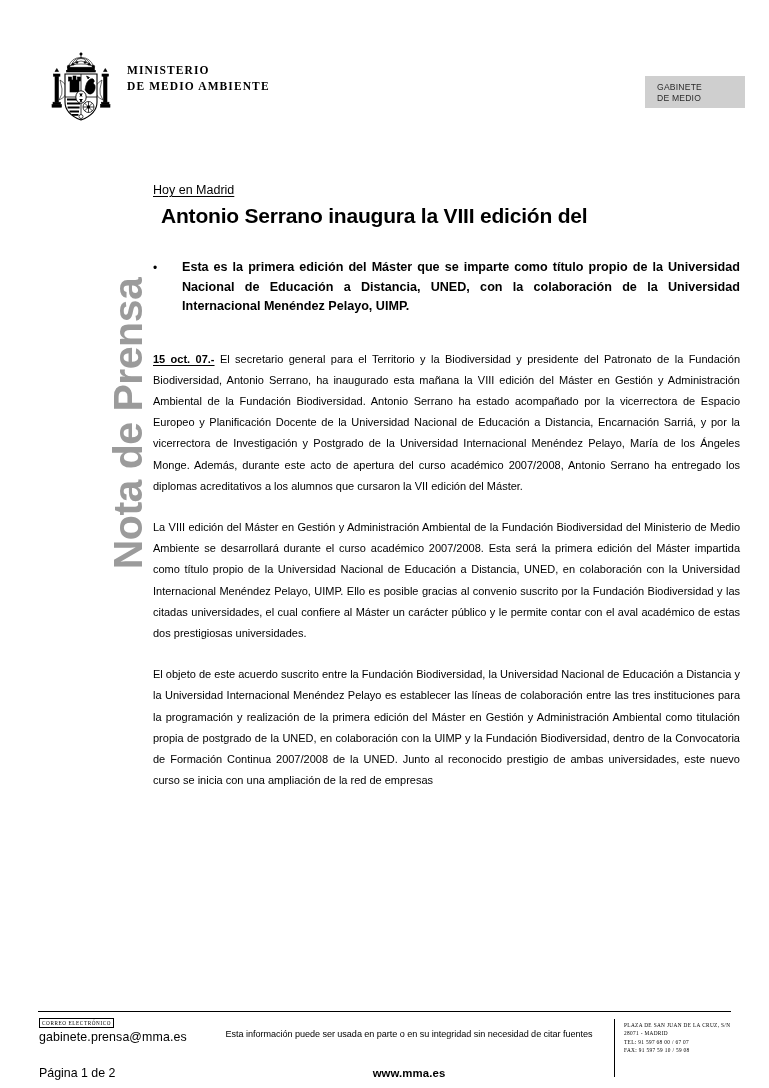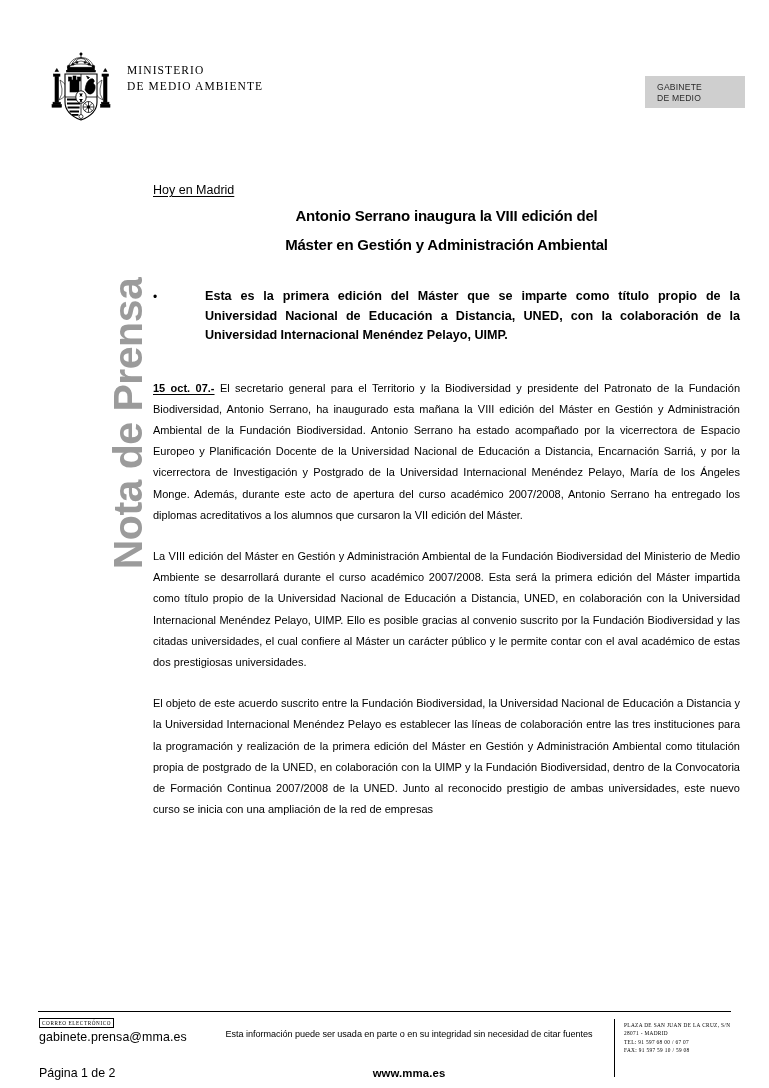--- a/index.html
+++ b/index.html
@@ -41,21 +41,21 @@
   #ministry-text {
     margin-left: 9px;
     margin-top: 10px;
     font-family: "Liberation Serif", serif;
     font-size: 11.5px;
     line-height: 16px;
     letter-spacing: 1.1px;
     color: #000;
     white-space: nowrap;
   }
-  #ministry-text div { font-weight: 400; }
+  #ministry-text div { font-weight: 700; }
 
   #gabinete-box {
     position: absolute;
     left: 645px;
     top: 76px;
     width: 100px;
     height: 32px;
     background: #cfcfcf;
     color: #2b2b2b;
     font-size: 8.6px;
@@ -89,26 +89,25 @@
     width: 587px;
   }
   #kicker {
     font-size: 12.5px;
     line-height: 15px;
     text-decoration: underline;
     text-underline-offset: 2px;
     margin-bottom: 3px;
   }
   #headline {
-    font-size: 15px;
+    font-size: 21px;
     font-weight: bold;
     line-height: 29px;
     letter-spacing: -0.2px;
-    margin: 0 0 28px 0;
-    text-align: center;
+    margin: 0 0 28px 8px;
   }
   #headline .l2 { display: block; }
 
   #bullets { margin: 0 0 32px 0; }
   .bullet-row {
     display: flex;
     align-items: flex-start;
   }
   .bullet-dot {
     width: 29px;
@@ -116,21 +115,20 @@
     font-size: 12px;
     line-height: 19.5px;
     padding-top: 1px;
   }
   .bullet-text {
     flex: 1 1 auto;
     font-size: 12.6px;
     font-weight: bold;
     line-height: 19.5px;
     text-align: justify;
-    margin-left: 23px;
   }
 
   .para {
     font-size: 11px;
     line-height: 21.2px;
     text-align: justify;
     margin: 0 0 20px 0;
   }
   .para:last-child { margin-bottom: 0; }
   .para .lead {
@@ -317,21 +315,20 @@
   </div>
 
   <div id="sidebar-label">Nota de Prensa</div>
 
   <div id="content">
 
     <div id="kicker">Hoy en Madrid</div>
 
     <h1 id="headline">
       <span class="l1">Antonio Serrano inaugura la VIII edición del</span>
-      <span class="l2">Máster en Gestión y Administración Ambiental</span>
     </h1>
 
     <div id="bullets">
       <div class="bullet-row">
         <span class="bullet-dot">•</span>
         <span class="bullet-text">Esta es la primera edición del Máster que se imparte como título propio de la Universidad Nacional de Educación a Distancia, UNED, con la colaboración de la Universidad Internacional Menéndez Pelayo, UIMP.</span>
       </div>
     </div>
 
     <p class="para"><span class="lead">15 oct. 07.-</span><span> El secretario general para el Territorio y la Biodiversidad y presidente del Patronato de la Fundación Biodiversidad, Antonio Serrano, ha inaugurado esta mañana la VIII edición del Máster en Gestión y Administración Ambiental de la Fundación Biodiversidad. Antonio Serrano ha estado acompañado por la vicerrectora de Espacio Europeo y Planificación Docente de la Universidad Nacional de Educación a Distancia, Encarnación Sarriá, y por la vicerrectora de Investigación y Postgrado de la Universidad Internacional Menéndez Pelayo, María de los Ángeles Monge. Además, durante este acto de apertura del curso académico 2007/2008, Antonio Serrano ha entregado los diplomas acreditativos a los alumnos que cursaron la VII edición del Máster.</span></p>

